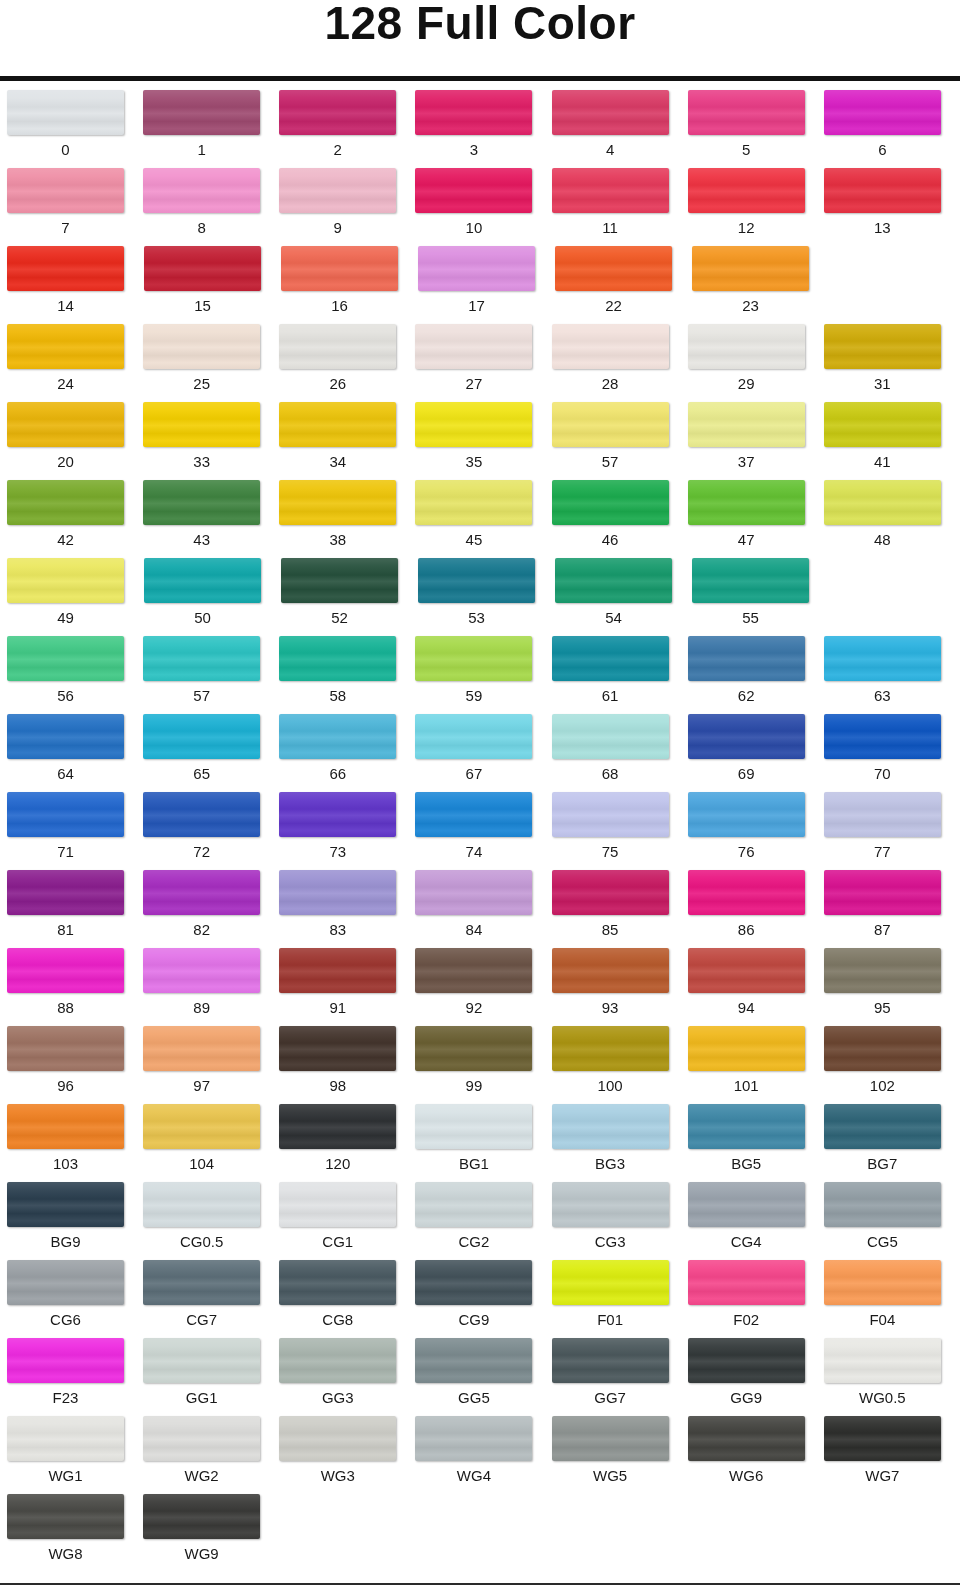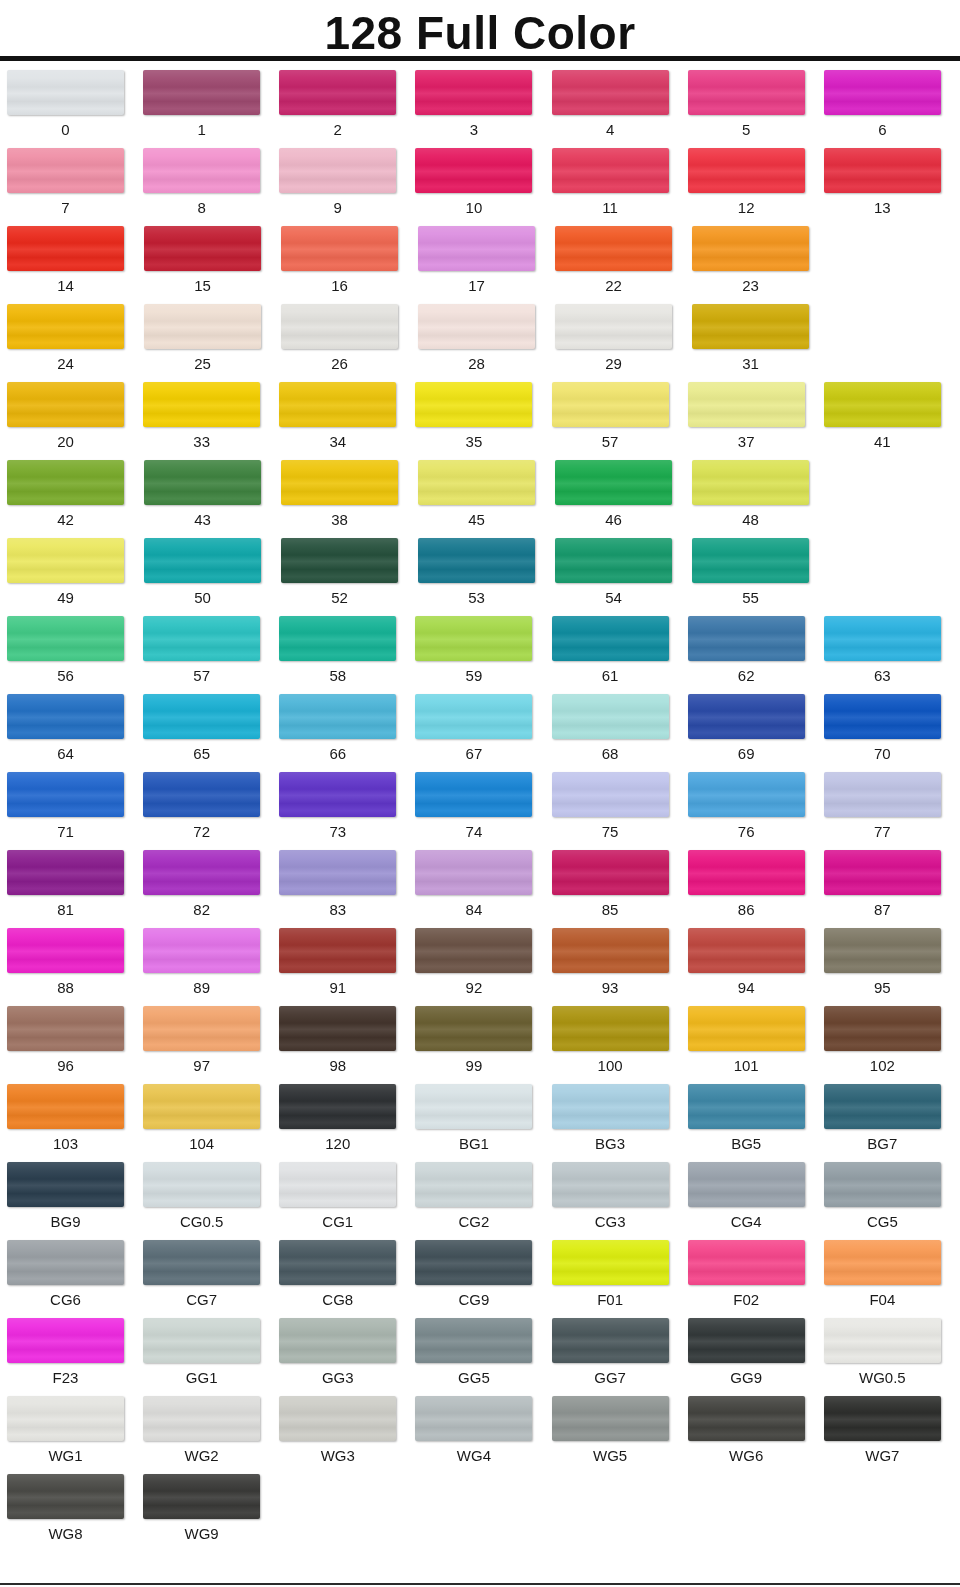--- a/index.html
+++ b/index.html
@@ -12,23 +12,23 @@
     width: 960px;
     height: 1587px;
     font-family: "Liberation Sans", sans-serif;
     color: #111111;
     overflow: hidden;
     position: relative;
   }
 
   
   .header {
-    height: 56px;
+    height: 76px;
     display: flex;
-    align-items: flex-end;
+    align-items: flex-start;
     justify-content: center;
     background: #ffffff;
   }
   .header-title {
     font-family: "Liberation Sans", sans-serif;
     font-weight: bold;
     font-size: 46px;
     letter-spacing: 0.5px;
     color: #111111;
     line-height: 1;
@@ -211,20 +211,24 @@
       </div>
       <div class="cell">
         <div class="chip" style="background-color: rgb(239, 223, 211);"></div>
         <div class="chip-label">25</div>
       </div>
       <div class="cell">
         <div class="chip" style="background-color: rgb(227, 226, 222);"></div>
         <div class="chip-label">26</div>
       </div>
       <div class="cell">
+        <div class="chip" style="background-color: rgb(238, 224, 221);"></div>
+        <div class="chip-label">27</div>
+      </div>
+      <div class="cell">
         <div class="chip" style="background-color: rgb(242, 225, 220);"></div>
         <div class="chip-label">28</div>
       </div>
       <div class="cell">
         <div class="chip" style="background-color: rgb(231, 230, 226);"></div>
         <div class="chip-label">29</div>
       </div>
       <div class="cell">
         <div class="chip" style="background-color: rgb(207, 171, 9);"></div>
         <div class="chip-label">31</div>
@@ -273,20 +277,24 @@
         <div class="chip" style="background-color: rgb(238, 197, 10);"></div>
         <div class="chip-label">38</div>
       </div>
       <div class="cell">
         <div class="chip" style="background-color: rgb(229, 228, 101);"></div>
         <div class="chip-label">45</div>
       </div>
       <div class="cell">
         <div class="chip" style="background-color: rgb(27, 171, 78);"></div>
         <div class="chip-label">46</div>
+      </div>
+      <div class="cell">
+        <div class="chip" style="background-color: rgb(99, 193, 50);"></div>
+        <div class="chip-label">47</div>
       </div>
       <div class="cell">
         <div class="chip" style="background-color: rgb(218, 226, 84);"></div>
         <div class="chip-label">48</div>
       </div>
     </div>
     <div class="swatch-row">
       <div class="cell">
         <div class="chip" style="background-color: rgb(235, 232, 96);"></div>
         <div class="chip-label">49</div>

